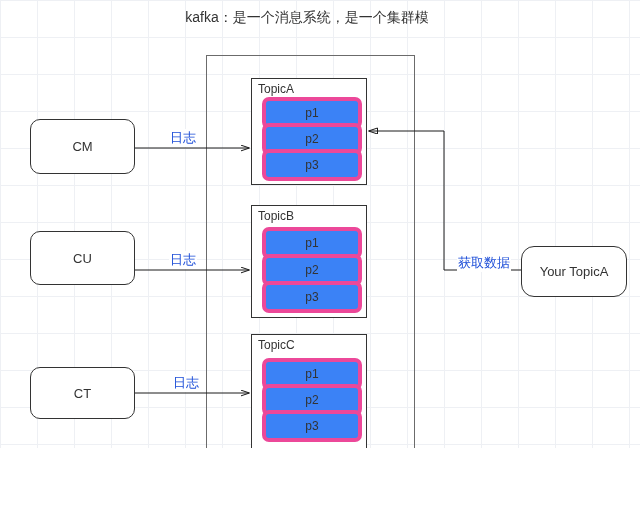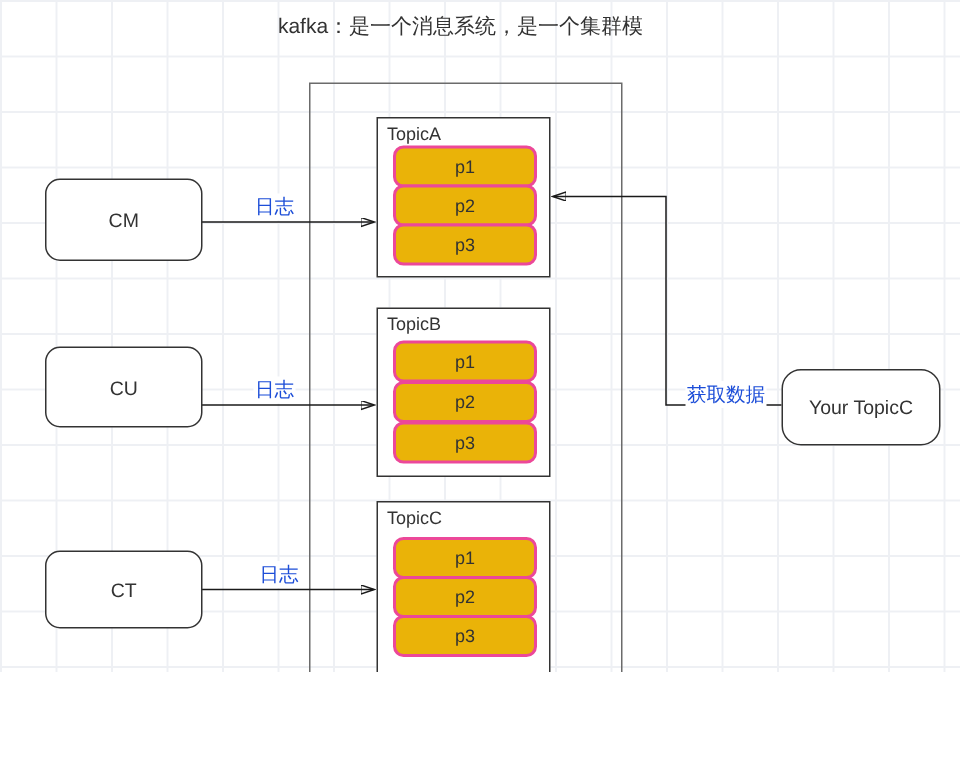--- a/index.html
+++ b/index.html
@@ -65,23 +65,23 @@
     position: absolute;
     top: 3px;
     left: 6px;
     font-size: 12px;
   }
   .partition {
     position: absolute;
     left: 10px;
     width: 92px;
     height: 24px;
-    border: 2px solid #ec4899;
+    border: 4px solid #ec4899;
     border-radius: 7px;
-    background: #eab308;
+    background: #3b82f6;
     display: flex;
     align-items: center;
     justify-content: center;
     font-size: 12px;
   }
   #topicA .pp1 { top: 18px; } #topicA .pp2 { top: 44px; } #topicA .pp3 { top: 70px; }
   #topicB .pp1 { top: 21px; } #topicB .pp2 { top: 48px; } #topicB .pp3 { top: 75px; }
   #topicC .pp1 { top: 23px; } #topicC .pp2 { top: 49px; } #topicC .pp3 { top: 75px; }
 
   .producer {
@@ -176,21 +176,21 @@
     <span>CM</span>
   </div>
   <div class="producer" id="producer-cu">
     <span>CU</span>
   </div>
   <div class="producer" id="producer-ct">
     <span>CT</span>
   </div>
 
   <div class="consumer">
-    <span>Your TopicC</span>
+    <span>Your TopicA</span>
   </div>
 
   <div class="edge-label" id="edge-label-cm">日志</div>
   <div class="edge-label" id="edge-label-cu">日志</div>
   <div class="edge-label" id="edge-label-ct">日志</div>
   <div class="edge-label" id="edge-label-consume">获取数据</div>
 
 </div>
 
 </body></html>

